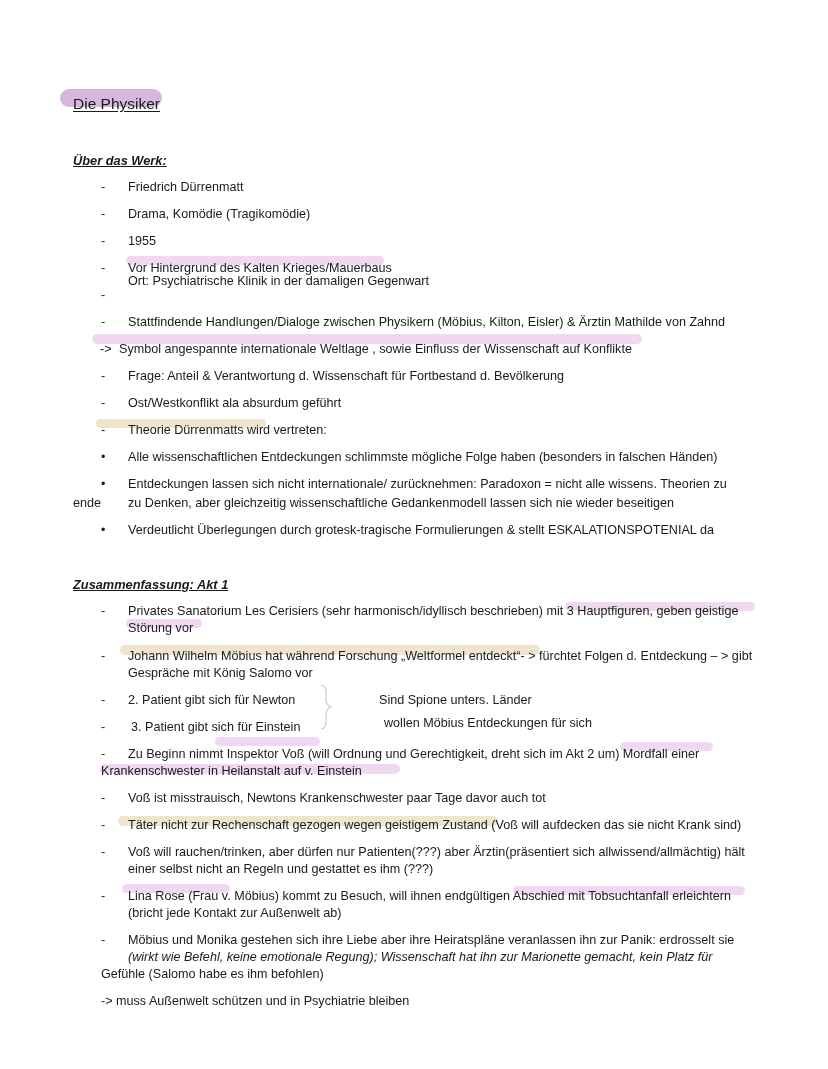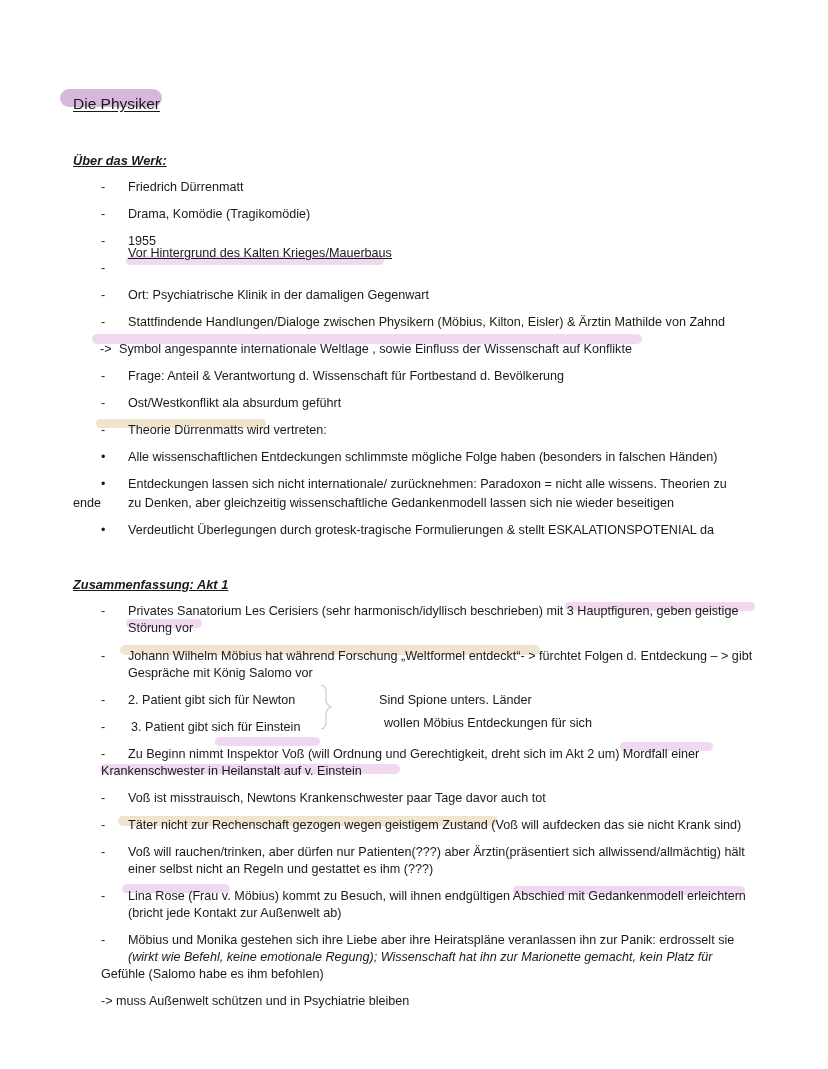--- a/index.html
+++ b/index.html
@@ -49,24 +49,24 @@
 <div class="abs dash" style="top:180px;">-</div>
 <div class="abs txt" style="top:180px;">Friedrich Dürrenmatt</div>
 
 <div class="abs dash" style="top:207px;">-</div>
 <div class="abs txt" style="top:207px;">Drama, Komödie (Tragikomödie)</div>
 
 <div class="abs dash" style="top:234px;">-</div>
 <div class="abs txt" style="top:234px;">1955</div>
 
 <div class="abs dash" style="top:261px;">-</div>
-<div class="abs txt" style="top:246px;text-decoration:underline;">Vor Hintergrund des Kalten Krieges/Mauerbaus</div>
+<div class="abs txt" style="top:261px;">Vor Hintergrund des Kalten Krieges/Mauerbaus</div>
 
 <div class="abs dash" style="top:288px;">-</div>
-<div class="abs txt" style="top:288px;">Ort: Psychiatrische Klinik in der damaligen Gegenwart</div>
+<div class="abs txt" style="top:274px;">Ort: Psychiatrische Klinik in der damaligen Gegenwart</div>
 
 <div class="abs dash" style="top:315px;">-</div>
 <div class="abs txt" style="top:315px;">Stattfindende Handlungen/Dialoge zwischen Physikern (Möbius, Kilton, Eisler) &amp; Ärztin Mathilde von Zahnd</div>
 
 <div class="abs" style="left:100px;top:342px;">-&gt;</div>
 <div class="abs" style="left:119px;top:342px;">Symbol angespannte internationale Weltlage , sowie Einfluss der Wissenschaft auf Konflikte</div>
 
 <div class="abs dash" style="top:369px;">-</div>
 <div class="abs txt" style="top:369px;">Frage: Anteil &amp; Verantwortung d. Wissenschaft für Fortbestand d. Bevölkerung</div>
 
@@ -117,21 +117,21 @@
 <div class="abs txt" style="top:791px;">Voß ist misstrauisch, Newtons Krankenschwester paar Tage davor auch tot</div>
 
 <div class="abs dash" style="top:818px;">-</div>
 <div class="abs txt" style="top:818px;">Täter nicht zur Rechenschaft gezogen wegen geistigem Zustand (Voß will aufdecken das sie nicht Krank sind)</div>
 
 <div class="abs dash" style="top:845px;">-</div>
 <div class="abs txt" style="top:845px;">Voß will rauchen/trinken, aber dürfen nur Patienten(???) aber Ärztin(präsentiert sich allwissend/allmächtig) hält</div>
 <div class="abs txt" style="top:862px;">einer selbst nicht an Regeln und gestattet es ihm (???)</div>
 
 <div class="abs dash" style="top:889px;">-</div>
-<div class="abs txt" style="top:889px;">Lina Rose (Frau v. Möbius) kommt zu Besuch, will ihnen endgültigen Abschied mit Gedankenmodell erleichtern</div>
+<div class="abs txt" style="top:889px;">Lina Rose (Frau v. Möbius) kommt zu Besuch, will ihnen endgültigen Abschied mit Tobsuchtanfall erleichtern</div>
 <div class="abs txt" style="top:906px;">(bricht jede Kontakt zur Außenwelt ab)</div>
 
 <div class="abs dash" style="top:933px;">-</div>
 <div class="abs txt" style="top:933px;">Möbius und Monika gestehen sich ihre Liebe aber ihre Heiratspläne veranlassen ihn zur Panik: erdrosselt sie</div>
 <div class="abs txt" style="top:950px;font-style:italic;">(wirkt wie Befehl, keine emotionale Regung); Wissenschaft hat ihn zur Marionette gemacht, kein Platz für</div>
 <div class="abs" style="left:101px;top:967px;">Gefühle (Salomo habe es ihm befohlen)</div>
 
 <div class="abs" style="left:101px;top:994px;">-&gt; muss Außenwelt schützen und in Psychiatrie bleiben</div>
 
 </body></html>

